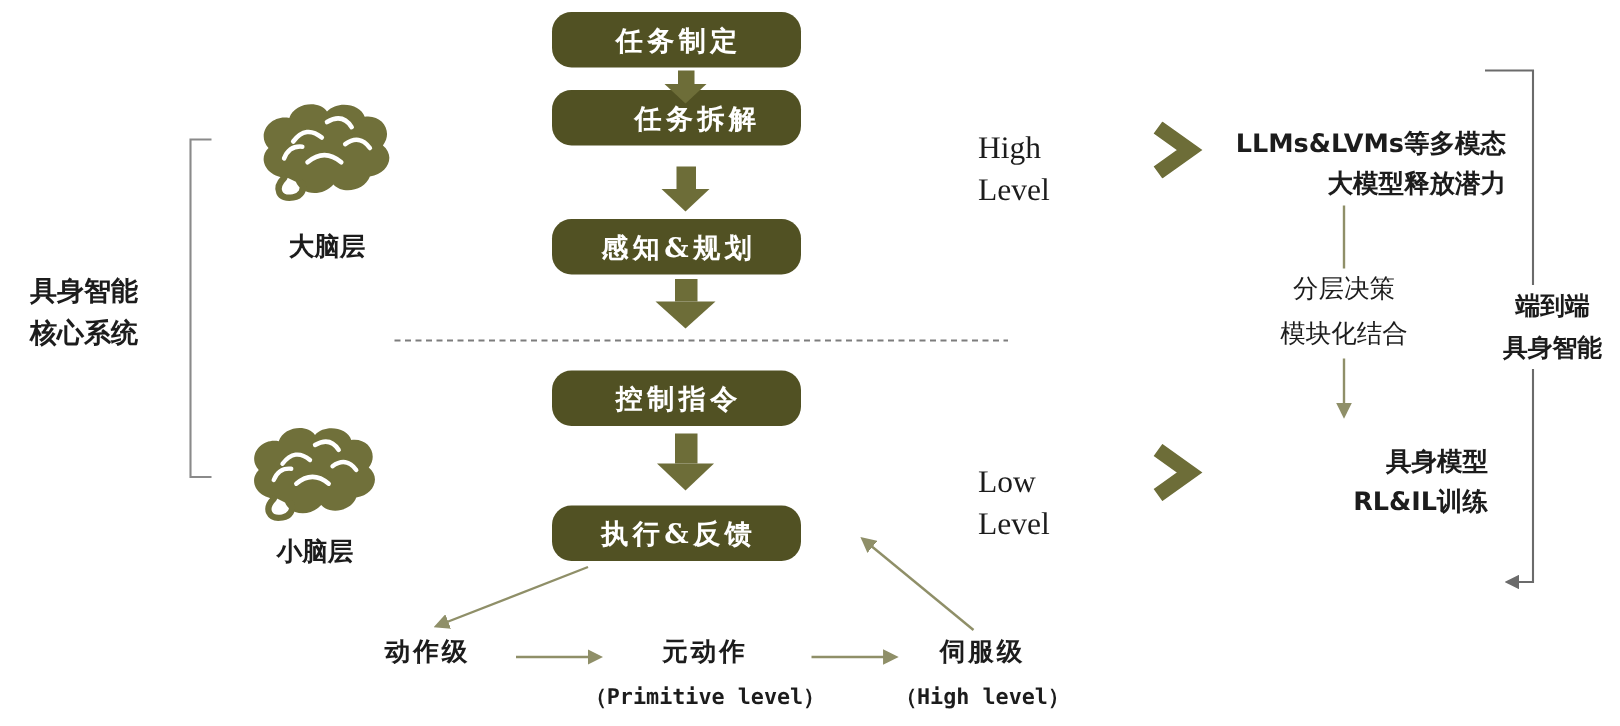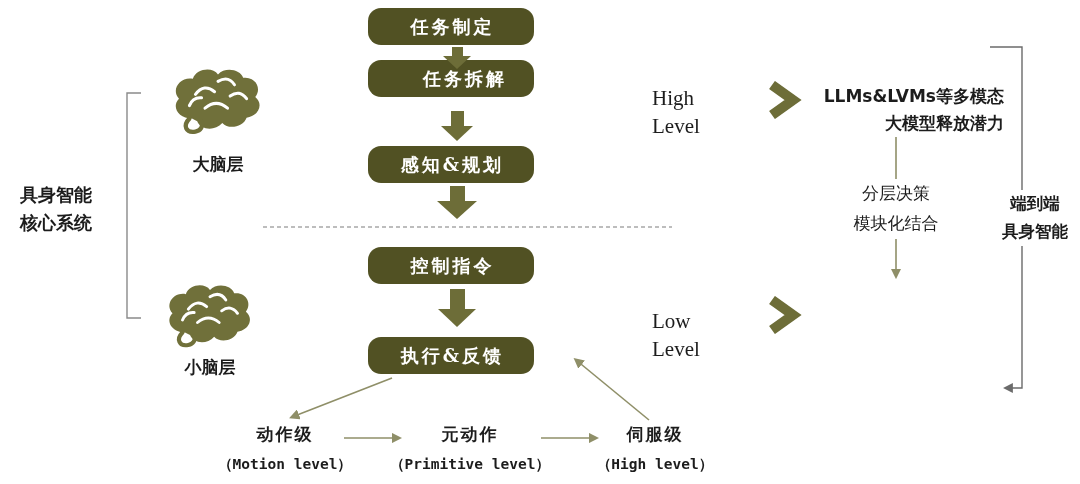--- a/index.html
+++ b/index.html
@@ -128,27 +128,28 @@
 大模型释放潜力</div>
 
   <div class="abs bridge preline z2" style="left:848px; top:179px; width:96px;">分层决策
 模块化结合</div>
 
   <div class="abs hl-label preline" style="left:652px; top:307px;">Low
 Level</div>
   <svg class="abs" style="left:766px; top:296px;" width="36" height="38">
       <polyline class="chev" points="6,4 27,19 6,34"></polyline>
     </svg>
+  <div class="abs bold-zh preline" style="left:800px; top:295px; width:192px;">具身模型
+RL&amp;IL训练</div>
 
   <div class="abs e2e preline z2" style="left:998px; top:190px; width:74px;">端到端
 具身智能</div>
 
   <div class="abs level-item" style="left:203px; top:423px;">
     <div class="zh">动作级</div>
-    <div class="en">（Motion level）</div>
   </div>
   <div class="abs level-item" style="left:388px; top:423px;">
     <div class="zh">元动作</div>
     <div class="en">（Primitive level）</div>
   </div>
   <div class="abs level-item" style="left:573px; top:423px;">
     <div class="zh">伺服级</div>
     <div class="en">（High level）</div>
   </div>
 

